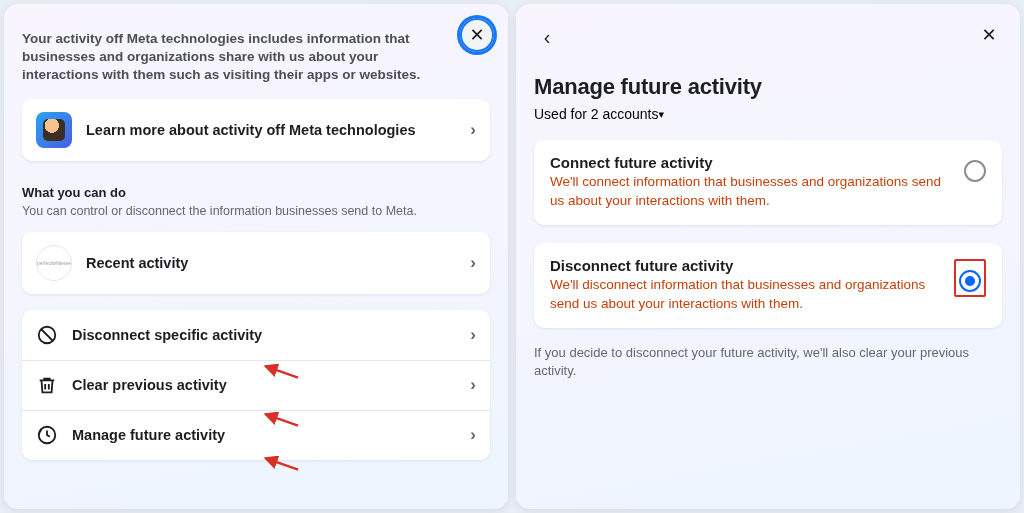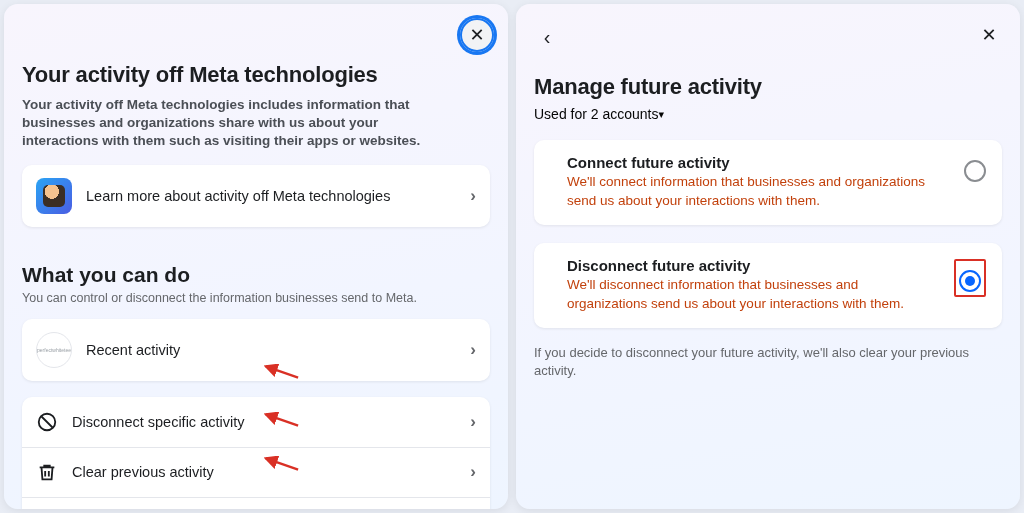--- a/index.html
+++ b/index.html
@@ -55,25 +55,25 @@
     margin-top: 14px;
   }
   .row {
     display:flex; align-items:center;
     padding: 13px 14px;
     gap: 14px;
     min-height: 50px;
   }
   .row + .row { border-top:1px solid #e4e6eb; }
   .rowtext { flex:1; display:flex; flex-direction:column; gap:2px; }
-  .rowtitle { font-weight:400; font-size:14.5px; color:#1c1e21; }
+  .rowtitle { font-weight:700; font-size:14.5px; color:#1c1e21; }
   .rowdesc  { font-size:13px; color:#65676b; line-height:1.35; }
   .chev { color:#65676b; font-size:17px; font-weight:600; }
   .section-h {
-    font-size:21px; font-weight:700; margin-top:36px;
+    font-size:13px; font-weight:700; margin-top:24px;
   }
   .section-sub {
     font-size:12.5px; color:#65676b; margin-top:4px;
   }
   .icon-sq {
     width:36px; height:36px; border-radius:8px; flex-shrink:0;
     display:flex; align-items:center; justify-content:center;
   }
   .avatar {
     background: linear-gradient(135deg,#2aa4f4,#4a5de3);
@@ -105,21 +105,21 @@
     font-size:14px; color:#050505; margin-top:6px;
     display:flex; align-items:center; gap:0;
   }
   .opt-card {
     background:#fff; border-radius:10px;
     box-shadow:0 1px 3px rgba(0,0,0,.08);
     padding: 14px 16px;
     margin-top:18px;
     display:flex; gap:14px; align-items:flex-start;
   }
-  .opt-text { flex:1;margin-left:17px; }
+  .opt-text { flex:1; }
   .opt-title { font-weight:600; font-size:15px; }
   .opt-desc  { font-size:13.5px; color:#c2410c; line-height:1.4; margin-top:2px; }
   .opt-note  { font-size:13.5px; color:#2b8a3e; margin-top:4px; }
   .radio {
     width:22px; height:22px; border-radius:50%;
     border:2px solid #8a8d91; flex-shrink:0;
     display:flex; align-items:center; justify-content:center;
     margin-top:6px;
   }
   .radio.selected { border-color:#0866ff; }
@@ -142,21 +142,20 @@
   }
 </style>
 </head>
 <body>
 
 <div class="panel left">
   <div class="close-btn ringed">
     <span>✕</span>
   </div>
 
-  <h1 class="title">Your activity off Meta technologies</h1>
   <p class="subtitle">Your activity off Meta technologies includes information that businesses and organizations share with us about your interactions with them such as visiting their apps or websites.</p>
 
   <div class="card">
     <div class="row">
       <div class="icon-sq avatar">
         <div class="avatar-inner"></div>
       </div>
       <div class="rowtext">
         <span class="rowtitle">Learn more about activity off Meta technologies</span>
       </div>

